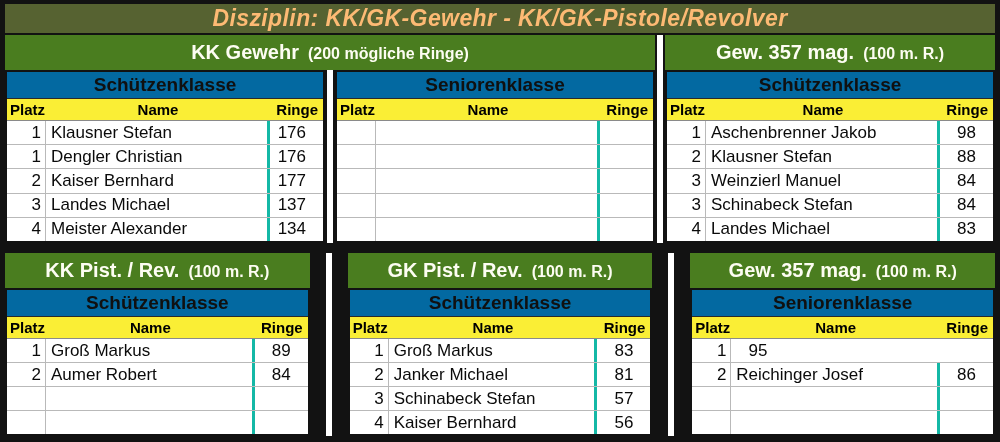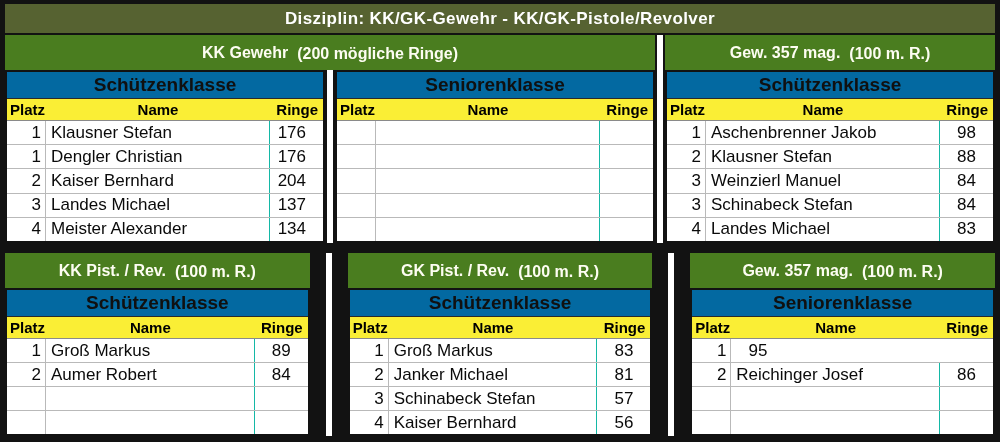--- a/index.html
+++ b/index.html
@@ -11,22 +11,22 @@
   .frame{
     width:1000px;height:442px;box-sizing:border-box;
     background:#121212;
     padding:4px 5px 6px 5px;
     display:flex;flex-direction:column;
   }
   .title-bar{
     flex:0 0 29px;
     background:#566231;
     border-bottom:2px solid #121212;
-    color:#ffffff;
-    font-size:17px;font-weight:bold;
+    color:#fdba74;
+    font-size:23px;font-weight:bold;font-style:italic;
     display:flex;align-items:center;justify-content:center;
     letter-spacing:.4px;
     white-space:nowrap;
   }
   .top{flex:0 0 208px;display:flex;min-height:0;}
   .bottom{flex:1;display:flex;min-height:0;gap:14px;}
   .hsep{flex:0 0 10px;background:#121212;}
   .vgap{
     flex:0 0 10px;background:#ffffff;box-sizing:border-box;
     border-left:2px solid #121212;border-right:2px solid #121212;
@@ -35,21 +35,21 @@
   .group-left{flex:0 0 650px;}
   .group-right{flex:1;}
   .bottom .group{flex:1;}
   .sec-header{
     flex:0 0 35px;
     background:#4a7d1f;
     color:#fdfdf2;
     display:flex;align-items:center;justify-content:center;
     gap:9px;white-space:nowrap;
   }
-  .sec-title{font-size:16px;font-weight:bold;}
+  .sec-title{font-size:20px;font-weight:bold;}
   .sec-sub{font-size:16px;font-weight:bold;padding-top:3px;}
   .pair{flex:1;display:flex;min-height:0;}
   .pair .table{flex:1;}
   .table{
     display:flex;flex-direction:column;
     border:2px solid #121212;
     background:#ffffff;flex:1;min-height:0;
   }
   .class-header{
     flex:0 0 26px;
@@ -75,21 +75,21 @@
   .col-header .ringe{text-align:right;padding-right:5px;}
   .rows{flex:1;display:flex;flex-direction:column;min-height:0;}
   .row{
     flex:1;display:flex;align-items:stretch;
     border-bottom:1px solid #b9b9b9;
     font-size:17px;color:#0a0a0a;
   }
   .row:last-child{border-bottom:none;}
   .row .cell{display:flex;align-items:center;}
   .row .platz{justify-content:flex-end;padding-right:4px;border-right:1px solid #b9b9b9;}
-  .row .name{padding-left:5px;border-right:1px solid #14b8a6;}
+  .row .name{padding-left:5px;border-right:3px solid #14b8a6;}
   .row .ringe{justify-content:flex-end;padding-right:17px;}
 </style>
 </head>
 <body>
 
 <div class="frame">
 
   <div class="title-bar">Disziplin: KK/GK-Gewehr - KK/GK-Pistole/Revolver</div>
 
   <div class="top">
@@ -115,21 +115,21 @@
                 <div class="cell ringe">176</div>
               </div>
               <div class="row">
                 <div class="cell platz">1</div>
                 <div class="cell name">Dengler Christian</div>
                 <div class="cell ringe">176</div>
               </div>
               <div class="row">
                 <div class="cell platz">2</div>
                 <div class="cell name">Kaiser Bernhard</div>
-                <div class="cell ringe">204</div>
+                <div class="cell ringe">177</div>
               </div>
               <div class="row">
                 <div class="cell platz">3</div>
                 <div class="cell name">Landes Michael</div>
                 <div class="cell ringe">137</div>
               </div>
               <div class="row">
                 <div class="cell platz">4</div>
                 <div class="cell name">Meister Alexander</div>
                 <div class="cell ringe">134</div>

